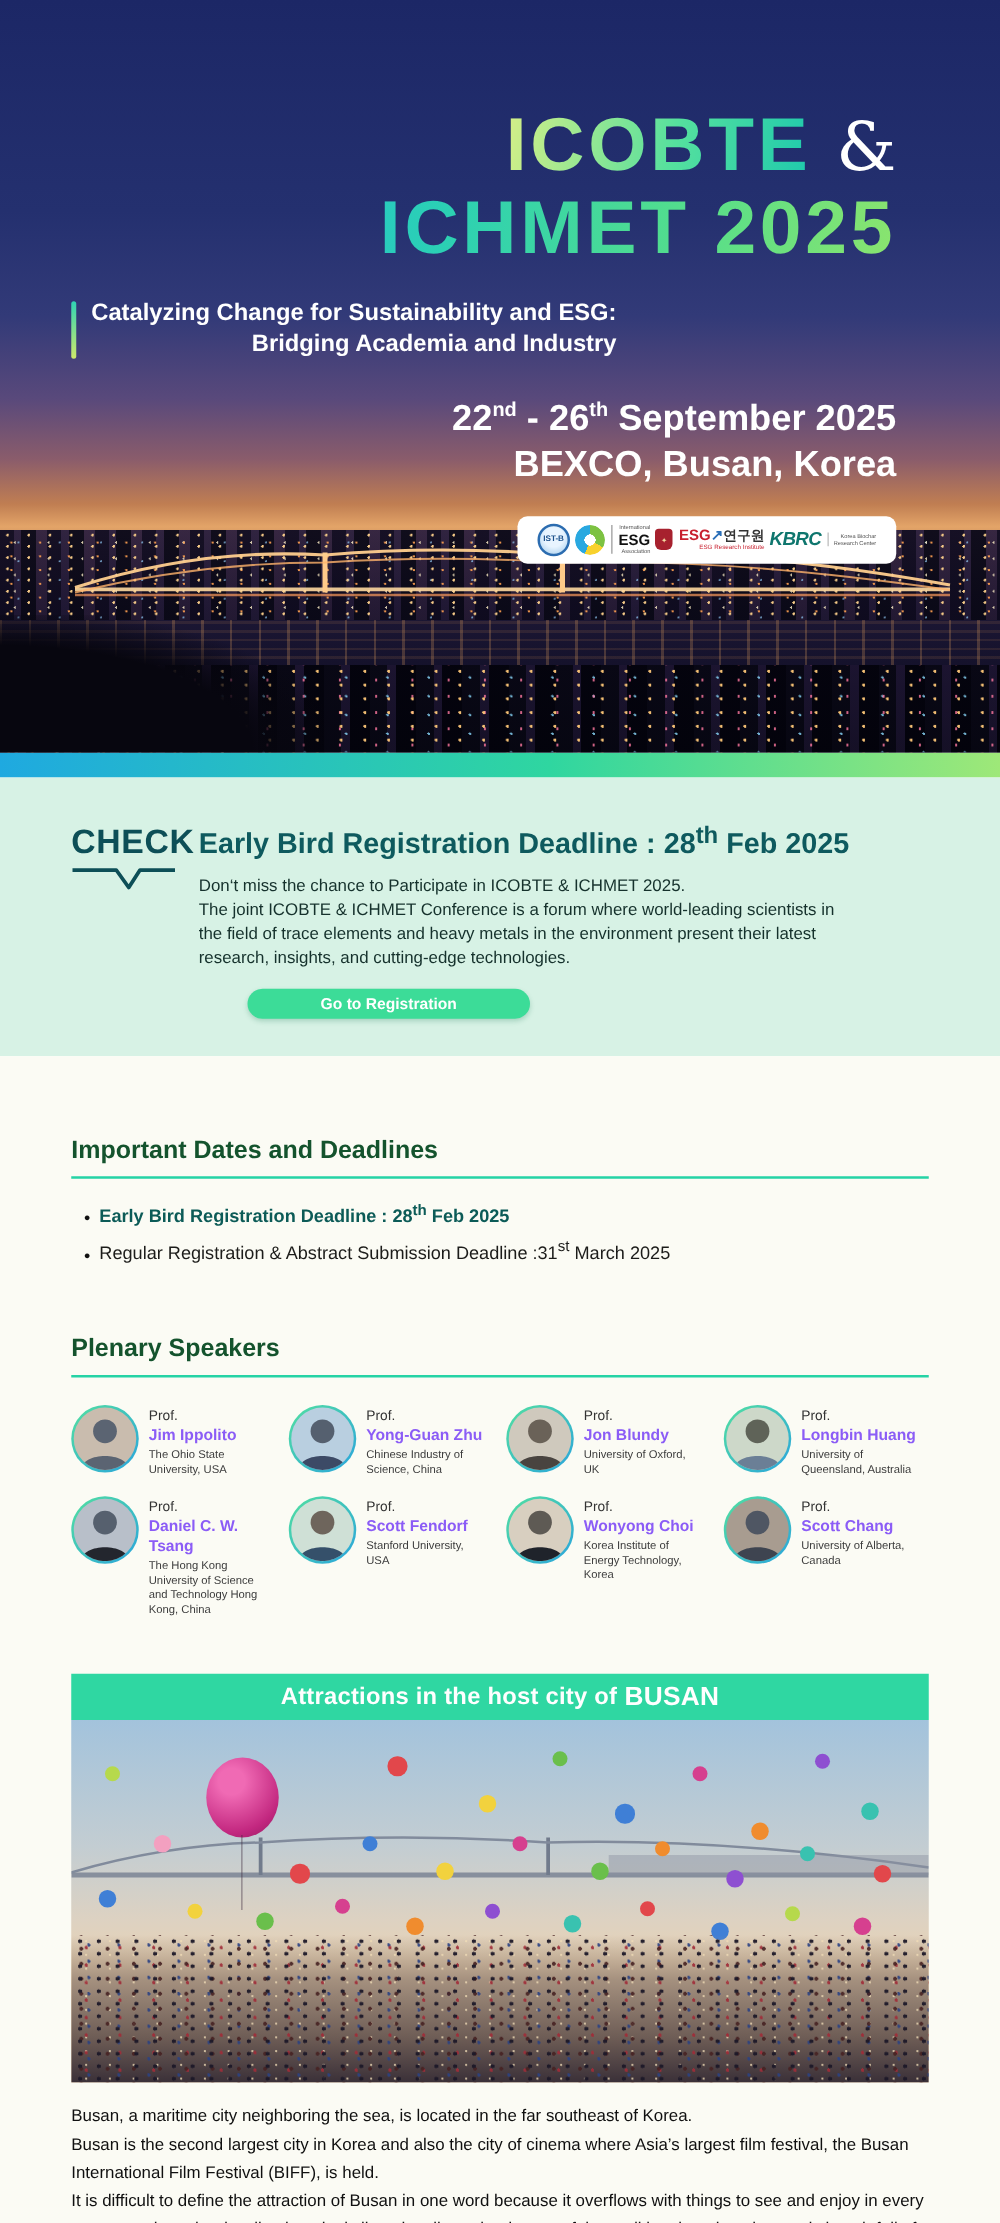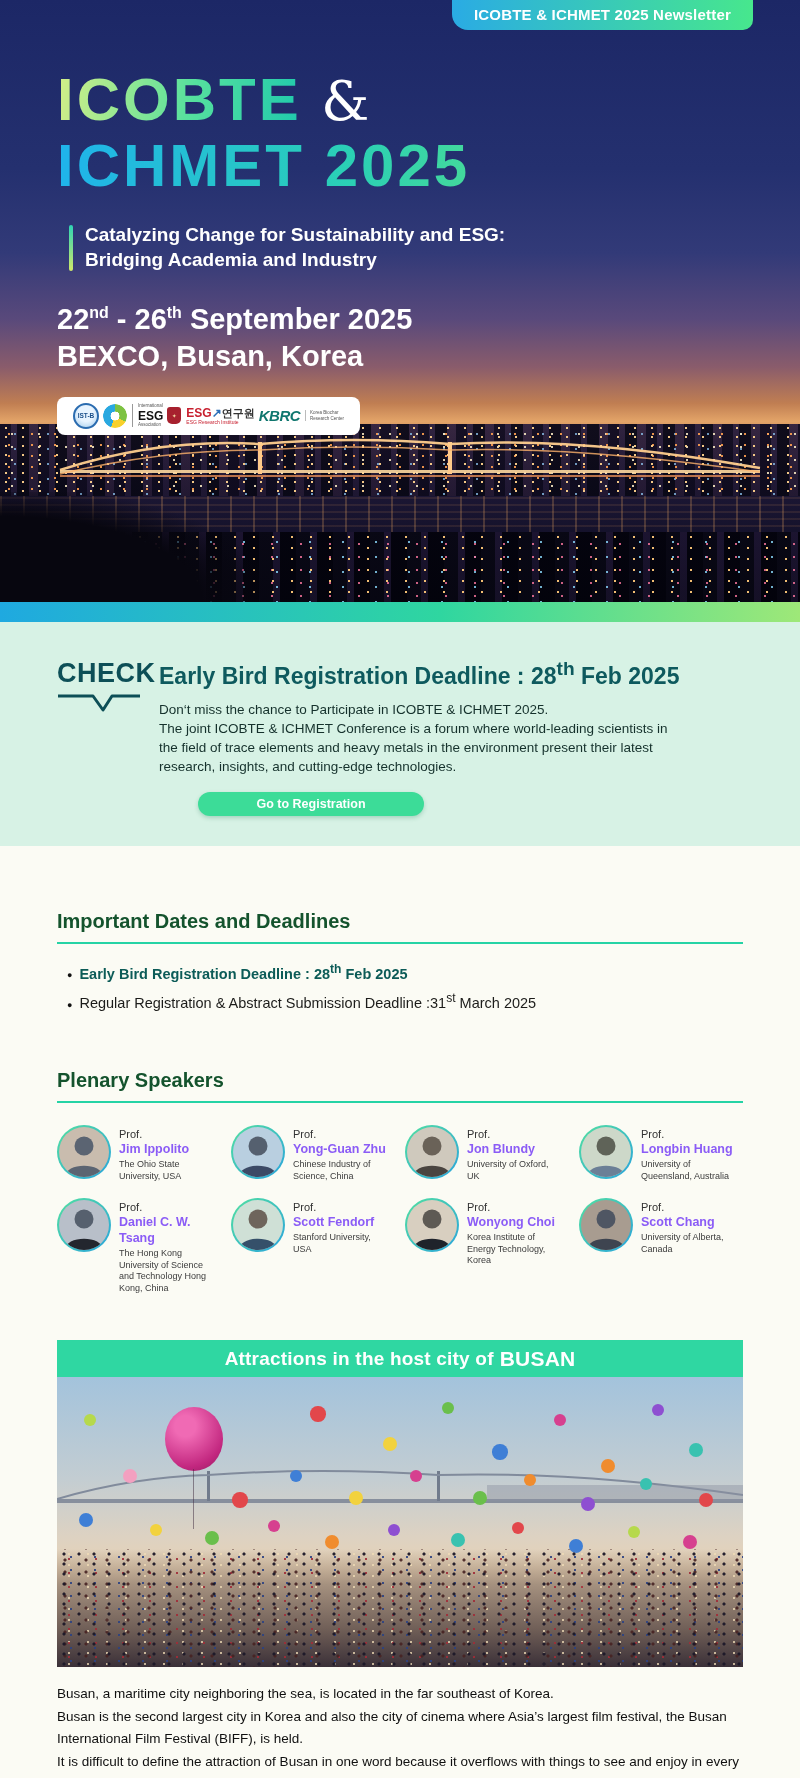--- a/index.html
+++ b/index.html
@@ -35,29 +35,29 @@
       linear-gradient(180deg,#191230 0%,#0c0a1c 100%);
   }
   .hero-hill { position:absolute; left:0; bottom:0; width:260px; height:110px;
     background:radial-gradient(ellipse at 0% 100%, #07060f 0 55%, rgba(7,6,15,0) 75%); }
   .hero-bridge { position:absolute; left:0; top:430px; width:100%; height:70px; }
 
   .badge { position:absolute; top:0; right:47px; height:30px; line-height:30px; padding:0 22px;
     background:linear-gradient(90deg,#2aabe4,#47e78d); color:#ffffff; font-weight:bold; font-size:15px;
     border-radius:0 0 10px 16px; letter-spacing:.2px; }
 
-  .hero-content { position:absolute; left:57px; top:68px; width:660px; }
+  .hero-content { position:absolute; left:57px; top:84px; width:660px;text-align:right; }
   .title-line1 { font-size:60px; font-weight:800; letter-spacing:3px; line-height:64px; }
   .grad1 { background:linear-gradient(100deg,#d6ef87 0%,#55e09e 55%,#1ec9ad 100%);
     -webkit-background-clip:text; background-clip:text; color:transparent; }
   .amp { font-family:"DejaVu Serif", serif; font-weight:400; color:#ffffff; font-size:54px; letter-spacing:0; }
   .title-line2 { font-size:60px; font-weight:800; letter-spacing:3px; line-height:64px;
     background:linear-gradient(95deg,#1fb3ec 0%,#2bd0b4 45%,#55de8b 75%,#8ae46e 100%);
     -webkit-background-clip:text; background-clip:text; color:transparent; }
-  .tagline { display:flex; margin-top:24px;margin-left:12px; }
+  .tagline { display:flex; margin-top:24px; }
   .tagbar { width:4px; height:46px; margin-top:3px; background:linear-gradient(180deg,#2fd4b4,#cfe96a); border-radius:2px; }
   .tagline-text { margin-left:12px; color:#ffffff; font-weight:bold; font-size:19px; line-height:25px; }
   .dates { margin-top:22px; color:#ffffff; font-weight:bold; font-size:29px; line-height:37px; }
   .dates sup, .sup { font-size:55%; vertical-align:super; }
   .venue { color:#ffffff; font-weight:bold; font-size:29px; line-height:37px; }
 
   .logo-strip { margin-top:22px; display:inline-flex; align-items:center; gap:4px;
     background:#ffffff; border-radius:8px; padding:5px 16px; height:38px; }
   .logo-item { display:flex; align-items:center; gap:5px; }
   .istb-circle { width:26px; height:26px; border-radius:50%; border:2px solid #2b6cb0;
@@ -168,21 +168,20 @@
       <rect x="60" y="40" width="700" height="3" fill="#ffd9a0" opacity="0.9"></rect>
       <rect x="60" y="45" width="700" height="2" fill="#ff9d5c" opacity="0.7"></rect>
       <rect x="258" y="12" width="4" height="32" fill="#ffca8a"></rect>
       <rect x="448" y="12" width="4" height="32" fill="#ffca8a"></rect>
       <path d="M60 40 Q160 8 260 14 Q353 6 450 14 Q580 6 760 38" stroke="#ffcf8e" stroke-width="2.5" fill="none" opacity="0.95"></path>
       <path d="M60 44 Q160 20 260 20 Q353 14 450 20 Q580 16 760 42" stroke="#ffb36b" stroke-width="1.5" fill="none" opacity="0.8"></path>
     </svg>
     <div class="hero-front"></div>
     <div class="hero-hill"></div>
 
-    <div class="badge">ICOBTE &amp; ICHMET 2025 Newsletter</div>
 
     <div class="hero-content">
       <h1>
         <div class="title-line1"><span class="grad1">ICOBTE</span> <span class="amp">&amp;</span></div>
         <div class="title-line2">ICHMET 2025</div>
       </h1>
       <div class="tagline">
         <div class="tagbar"></div>
         <div class="tagline-text">
           <div>Catalyzing Change for Sustainability and ESG:</div>

